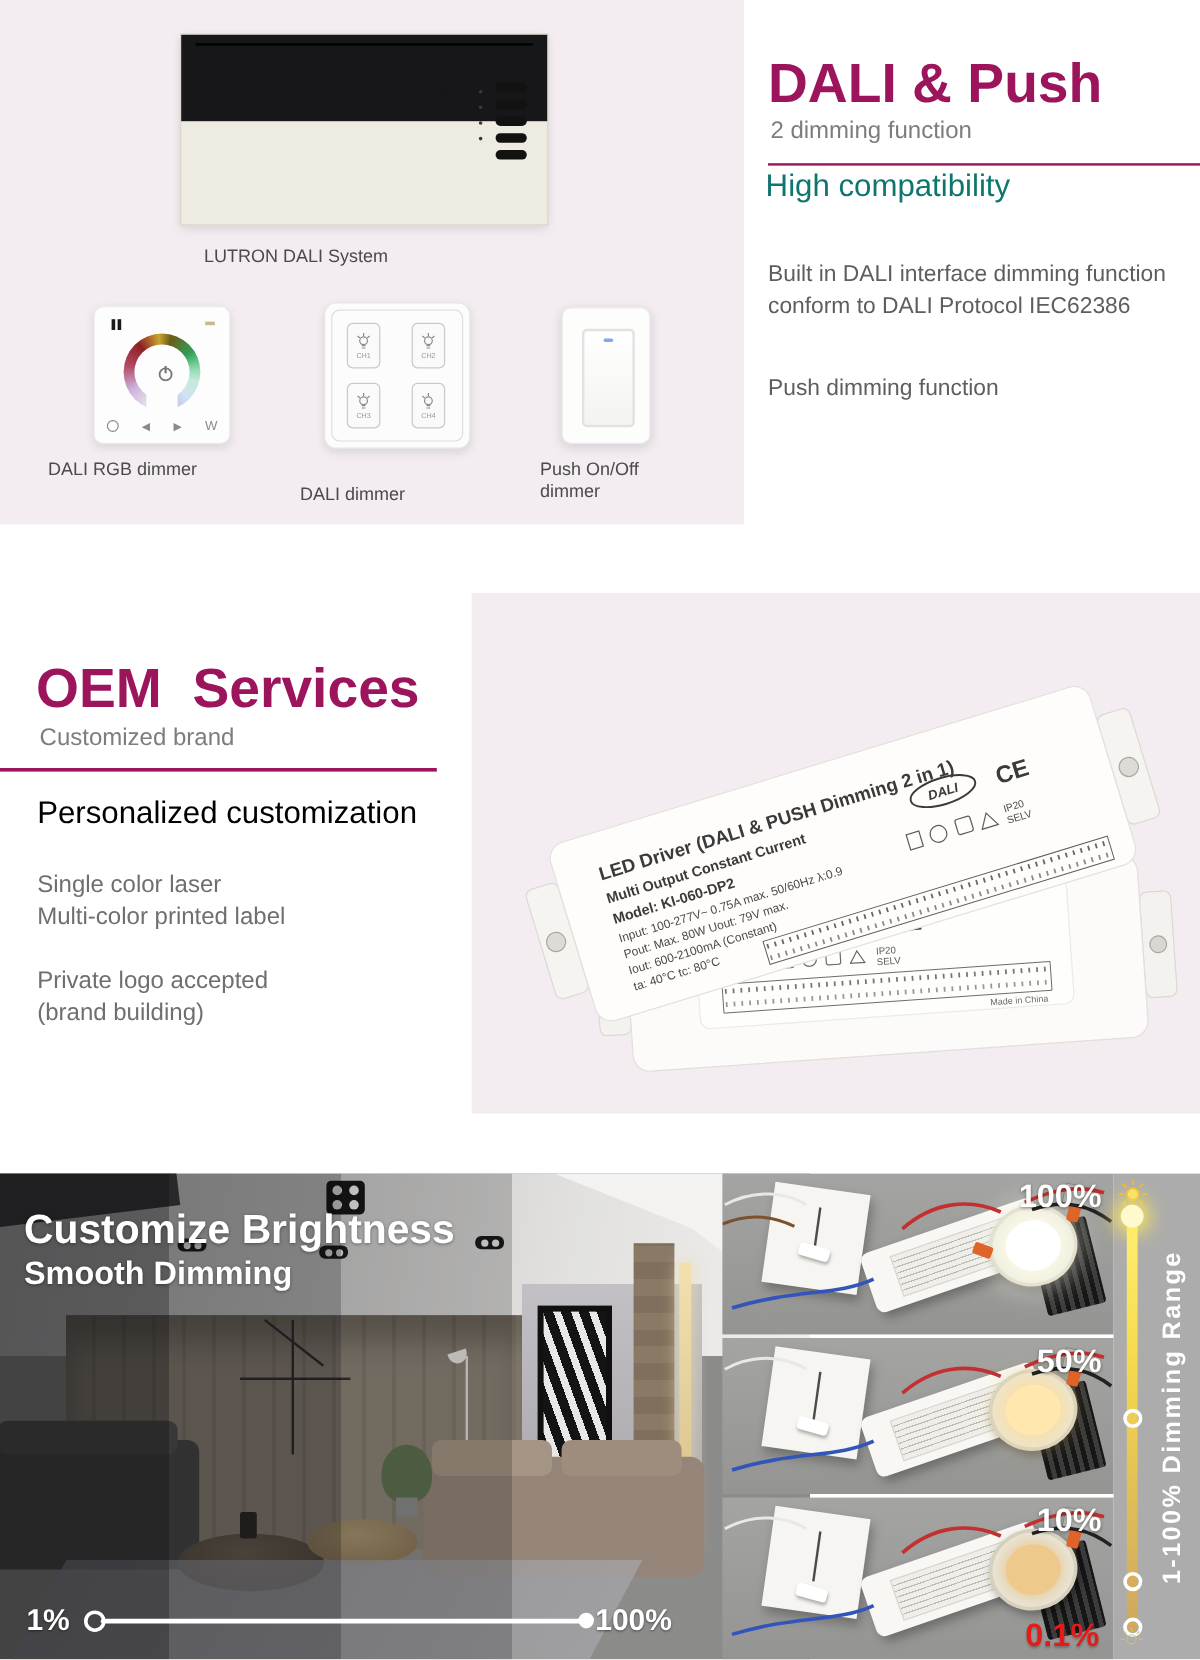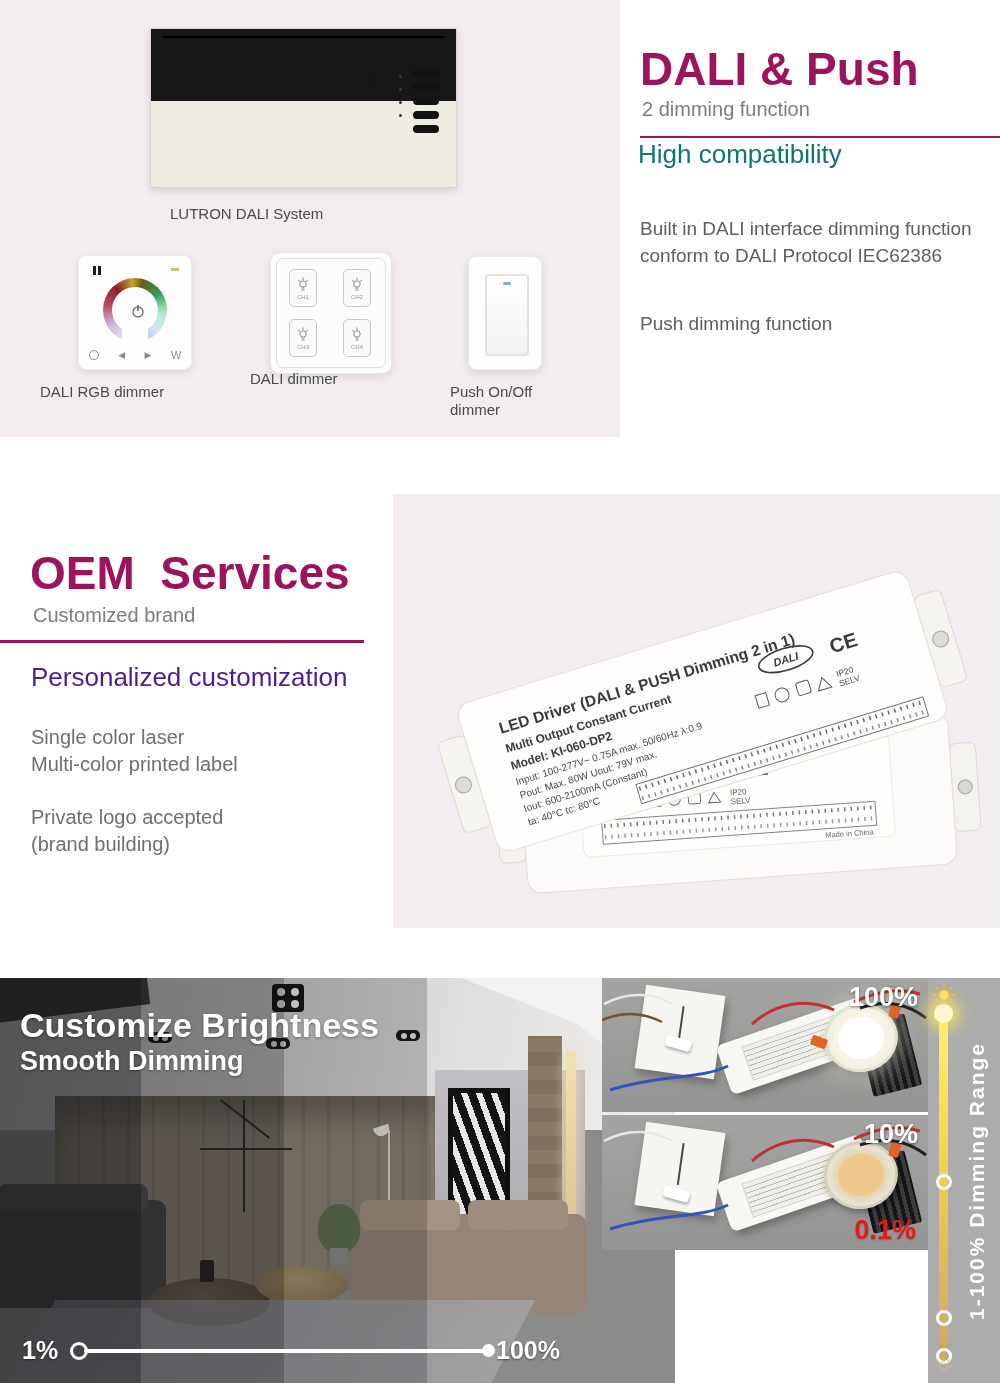--- a/index.html
+++ b/index.html
@@ -44,21 +44,21 @@
   .cap-rgb{left:40px;top:383px;width:190px;}
 
   
   .dali-panel{left:270px;top:252px;width:120px;height:120px;background:#FCFCFC;border-radius:10px;
               box-shadow:0 3px 8px rgba(0,0,0,.10);border:1px solid #E6E6E6;}
   .dali-panel::before{content:"";position:absolute;inset:5px;border:1px solid #DEDEDE;border-radius:7px;}
   .dali-btn{position:absolute;width:26px;height:36px;border:1px solid #C9C9C9;border-radius:5px;
             display:flex;align-items:center;justify-content:center;flex-direction:column;background:#FAFAFA;}
   .dali-btn span{font-size:6px;color:#9a9a9a;margin-top:1px;}
   .db1{left:18px;top:16px;} .db2{left:72px;top:16px;} .db3{left:18px;top:66px;} .db4{left:72px;top:66px;}
-  .cap-dali{left:250px;top:370px;width:160px;}
+  .cap-dali{left:250px;top:404px;width:160px;}
 
   
   .push-panel{left:468px;top:256px;width:72px;height:112px;background:#FDFDFC;border-radius:8px;
               box-shadow:0 3px 10px rgba(0,0,0,.12);border:1px solid #ECECEA;}
   .push-paddle{position:absolute;left:16px;top:17px;width:40px;height:78px;border:2px solid #E2E2E0;
                border-radius:4px;background:linear-gradient(180deg,#FFFFFF,#F3F3F1);}
   .push-led{position:absolute;left:50%;top:6px;width:8px;height:3px;border-radius:2px;background:#7FA8E8;
             transform:translateX(-50%);}
   .cap-push{left:450px;top:383px;width:108px;}
 
@@ -68,21 +68,21 @@
   .t-sub{left:642px;top:98px;font-size:20px;color:#7D7D7D;}
   .t-line{left:640px;top:136px;width:360px;height:2px;background:#9C145C;}
   .t-head{left:638px;top:139px;font-size:26px;color:#0f766e;text-align:right;}
   .t-para{left:640px;top:215px;width:350px;font-size:19px;line-height:27px;color:#5E5E5E;}
   .t-para2{left:640px;top:313px;font-size:19px;color:#5E5E5E;}
 
   
   .o-title{left:30px;top:546px;white-space:pre;}
   .o-sub{left:33px;top:604px;font-size:20px;color:#7D7D7D;}
   .o-line{left:0;top:640px;width:364px;height:3px;background:#9C145C;}
-  .o-head{left:31px;top:662px;font-size:26px;color:#4c1d95;}
+  .o-head{left:31px;top:662px;font-size:26px;color:#000000;}
   .o-p1{left:31px;top:724px;font-size:20px;line-height:27px;color:#6F6F6F;white-space:pre-line;}
   .o-p2{left:31px;top:804px;font-size:20px;line-height:27px;color:#6F6F6F;white-space:pre-line;}
 
   .pink-mid{left:393px;top:494px;width:607px;height:434px;background:#F3EDF1;}
 
   
   .room{left:0;top:978px;width:675px;height:405px;background:#8E8E8C;overflow:hidden;}
   .r-ceiling{position:absolute;left:0;top:0;width:100%;height:152px;
              background:linear-gradient(100deg,#B5B4B2 0%,#CSCECC 40%,#E6E5E3 70%,#F5F4F2 100%);
              background:linear-gradient(100deg,#B5B4B2 0%,#CFCECC 40%,#E6E5E3 70%,#F5F4F2 100%);}
@@ -429,20 +429,41 @@
         <path d="M150,46 C175,24 205,20 232,32" stroke="#C23030" stroke-width="3" fill="none"></path>
         <path d="M252,24 C278,12 298,10 318,16" stroke="#C23030" stroke-width="3" fill="none"></path>
         <path d="M258,30 C288,20 308,28 324,40" stroke="#222" stroke-width="3" fill="none"></path>
         <path d="M8,112 C60,96 96,102 126,88" stroke="#3355BB" stroke-width="3" fill="none"></path>
         <path d="M2,26 C28,12 54,16 70,26" stroke="#E8E8E8" stroke-width="2.5" fill="none"></path>
         <path d="M0,42 C24,32 44,36 60,44" stroke="#7A5230" stroke-width="2.5" fill="none"></path>
       </svg>
       <div class="d-label">100%</div>
     </div>
 
+    <div class="demo d2">
+      <div class="d-plate">
+          <div class="d-slot"></div>
+          <div class="d-knob" style="top:56px;"></div>
+        </div>
+      <div class="d-sink"></div>
+      <div class="d-driver"></div>
+      <div class="d-bezel">
+          <div class="d-glow g50"></div>
+        </div>
+      <div class="d-clip" style="left:288px;top:24px;transform:rotate(14deg);"></div>
+      <div class="d-term"></div>
+      <svg class="d-wires" width="326" height="130" viewBox="0 0 326 130">
+        <path d="M150,46 C175,24 205,20 232,32" stroke="#C23030" stroke-width="3" fill="none"></path>
+        <path d="M252,24 C278,12 298,10 318,16" stroke="#C23030" stroke-width="3" fill="none"></path>
+        <path d="M258,30 C288,20 308,28 324,40" stroke="#222" stroke-width="3" fill="none"></path>
+        <path d="M8,110 C60,94 96,100 126,86" stroke="#3355BB" stroke-width="3" fill="none"></path>
+        <path d="M2,26 C28,12 54,16 70,26" stroke="#E8E8E8" stroke-width="2.5" fill="none"></path>
+      </svg>
+      <div class="d-label">50%</div>
+    </div>
 
     <div class="demo d3">
       <div class="d-plate">
           <div class="d-slot"></div>
           <div class="d-knob" style="top:62px;"></div>
         </div>
       <div class="d-sink"></div>
       <div class="d-driver"></div>
       <div class="d-bezel">
           <div class="d-glow g10"></div>

